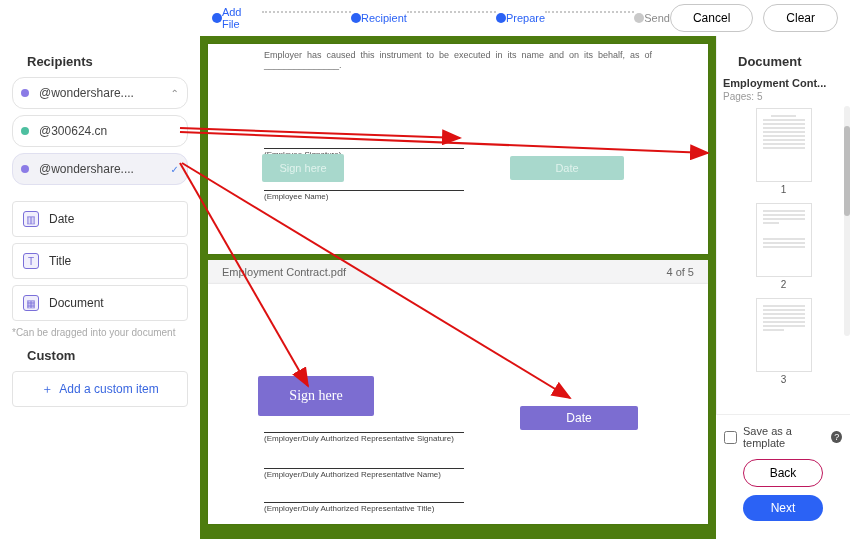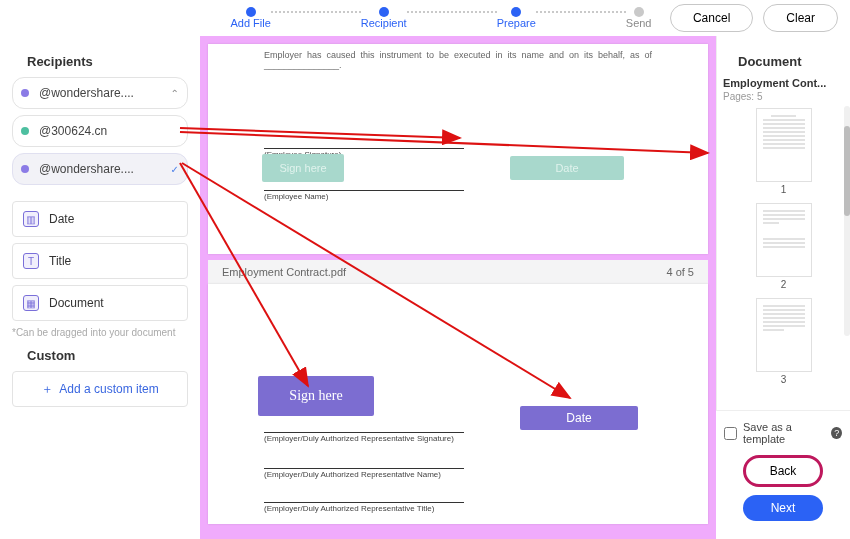--- a/index.html
+++ b/index.html
@@ -1,19 +1,19 @@
 <!DOCTYPE html>
 <html><head>
 <meta charset="utf-8">
 <style>
 * { box-sizing: border-box; margin: 0; padding: 0; }
 html, body { width: 850px; height: 539px; font-family: -apple-system, Arial, sans-serif; font-size: 12px; color: #333; background: #fff; overflow: hidden; }
 .top-bar { display: flex; align-items: center; height: 36px; padding: 0 12px; }
 .steps { display: flex; align-items: center; flex: 1; justify-content: center; gap: 0; margin-left: 200px; }
-.step { display: flex; flex-direction: column; align-items: center; gap: 0; }
+.step { display: flex; flex-direction: row; align-items: center; gap: 0; }
 .dot { width: 10px; height: 10px; border-radius: 50%; background: #2b62f5; }
 .dot.off { background: #c9c9c9; }
 .step-label { font-size: 11px; color: #2b62f5; }
 .step-label.off { color: #8a8a8a; }
 .dots-line { width: 90px; border-top: 2px dotted #c9c9c9; margin-bottom: 12px; }
 .top-actions { display: flex; gap: 10px; }
 .btn-outline { background: #fff; border: 1px solid #c7c7c7; border-radius: 18px; padding: 6px 22px; font-size: 12px; cursor: pointer; }
 
 .main { display: flex; height: 503px; }
 .left { width: 200px; padding: 8px 12px 0 12px; position: relative; }
@@ -21,21 +21,21 @@
 .rec-item { display: flex; align-items: center; gap: 10px; height: 32px; padding: 0 8px; border: 1px solid #e3e3e3; border-radius: 12px; margin-bottom: 6px; background: #fff; position: relative; }
 .rec-item.highlight { background: #f2f2f7; border-color: #e0e0f0; }
 .rdot { width: 8px; height: 8px; border-radius: 50%; }
 .rlabel { flex: 1; font-size: 12px; color: #444; }
 .chev { color: #888; font-size: 10px; }
 .field-item { display: flex; align-items: center; gap: 10px; height: 36px; padding: 0 10px; border: 1px solid #e3e3e3; border-radius: 4px; margin-bottom: 6px; background: #fff; }
 .f-icon { width: 16px; height: 16px; border: 1.5px solid #7a6fd9; border-radius: 3px; display: flex; align-items: center; justify-content: center; color: #7a6fd9; font-size: 10px; background: #f1effc; }
 .note { font-size: 10px; color: #aaa; margin-top: 2px; }
 .add-custom { border: 1px solid #e3e3e3; border-radius: 4px; height: 36px; display: flex; align-items: center; justify-content: center; gap: 6px; color: #3a67e0; font-size: 12px; background: #fff; cursor: pointer; }
 
-.center { flex: 1; position: relative; background: #f0abfc; padding: 4px 8px 8px 8px; overflow: hidden; }
+.center { flex: 1; position: relative; background: #4d7c0f; padding: 4px 8px 8px 8px; overflow: hidden; }
 .doc-page { background: #fff; box-shadow: 0 0 2px rgba(0,0,0,.12); position: relative; margin: 0 auto; }
 .page-top { height: 210px; margin-top: 4px; }
 .intro-text { position: absolute; top: 6px; left: 56px; right: 56px; font-size: 9px; color: #666; text-align: justify; }
 .sig-line { position: absolute; border-top: 1px solid #333; height: 1px; }
 .cap { position: absolute; font-size: 8px; color: #444; }
 .block-teal { position: absolute; background: #a8d8cc; color: #e0f3ed; display: flex; align-items: center; justify-content: center; font-size: 11px; border-radius: 2px; }
 .block-purple { position: absolute; background: #7c6dd1; color: #fff; display: flex; align-items: center; justify-content: center; font-size: 14px; font-family: Georgia, serif; border-radius: 2px; }
 .file-bar { background: #f4f4f5; height: 24px; display: flex; align-items: center; padding: 0 14px; font-size: 11px; color: #666; margin-top: 6px; }
 .file-bar .spacer { flex: 1; }
 .page-bottom { height: 240px; margin-top: 0; }
@@ -46,21 +46,21 @@
 .thumb { width: 56px; height: 74px; background: #fff; border: 1px solid #e0e0e0; margin: 0 auto 2px; padding: 6px 6px; display: flex; flex-direction: column; gap: 2px; }
 .thumb .ln { height: 2px; background: #e2e2e2; }
 .thumb-num { text-align: center; font-size: 10px; margin-bottom: 8px; color: #555; }
 .vscroll { position: absolute; right: 0; top: 70px; width: 6px; height: 230px; background: #f0f0f0; border-radius: 3px; }
 .vscroll .handle { width: 6px; height: 90px; background: #bdbdbd; border-radius: 3px; margin-top: 20px; }
 
 .bottom-right { position: absolute; right: 0; bottom: 0; width: 134px; background: #fff; padding: 10px 8px 10px 8px; border-top: 1px solid #eee; }
 .chk-row { display: flex; align-items: center; gap: 6px; font-size: 11px; color: #444; margin-bottom: 10px; }
 .help { width: 12px; height: 12px; border-radius: 50%; background: #555; color: #fff; font-size: 9px; display: inline-flex; align-items: center; justify-content: center; margin-left: auto; }
 .br-btn { display: block; width: 80px; margin: 0 auto 8px; text-align: center; border-radius: 16px; padding: 6px 0; font-size: 12px; }
-.br-back { border: 3px solid #be185d; background: #fff; cursor: pointer; }
+.br-back { border: 1px solid #be185d; background: #fff; cursor: pointer; }
 .br-next { background: #2b62f5; color: #fff; border: none; cursor: pointer; }
 
 .arrows { position: absolute; inset: 0; pointer-events: none; z-index: 50; }
 </style>
 </head>
 <body>
 
 <div class="top-bar">
   <div class="steps">
     <div class="step">

